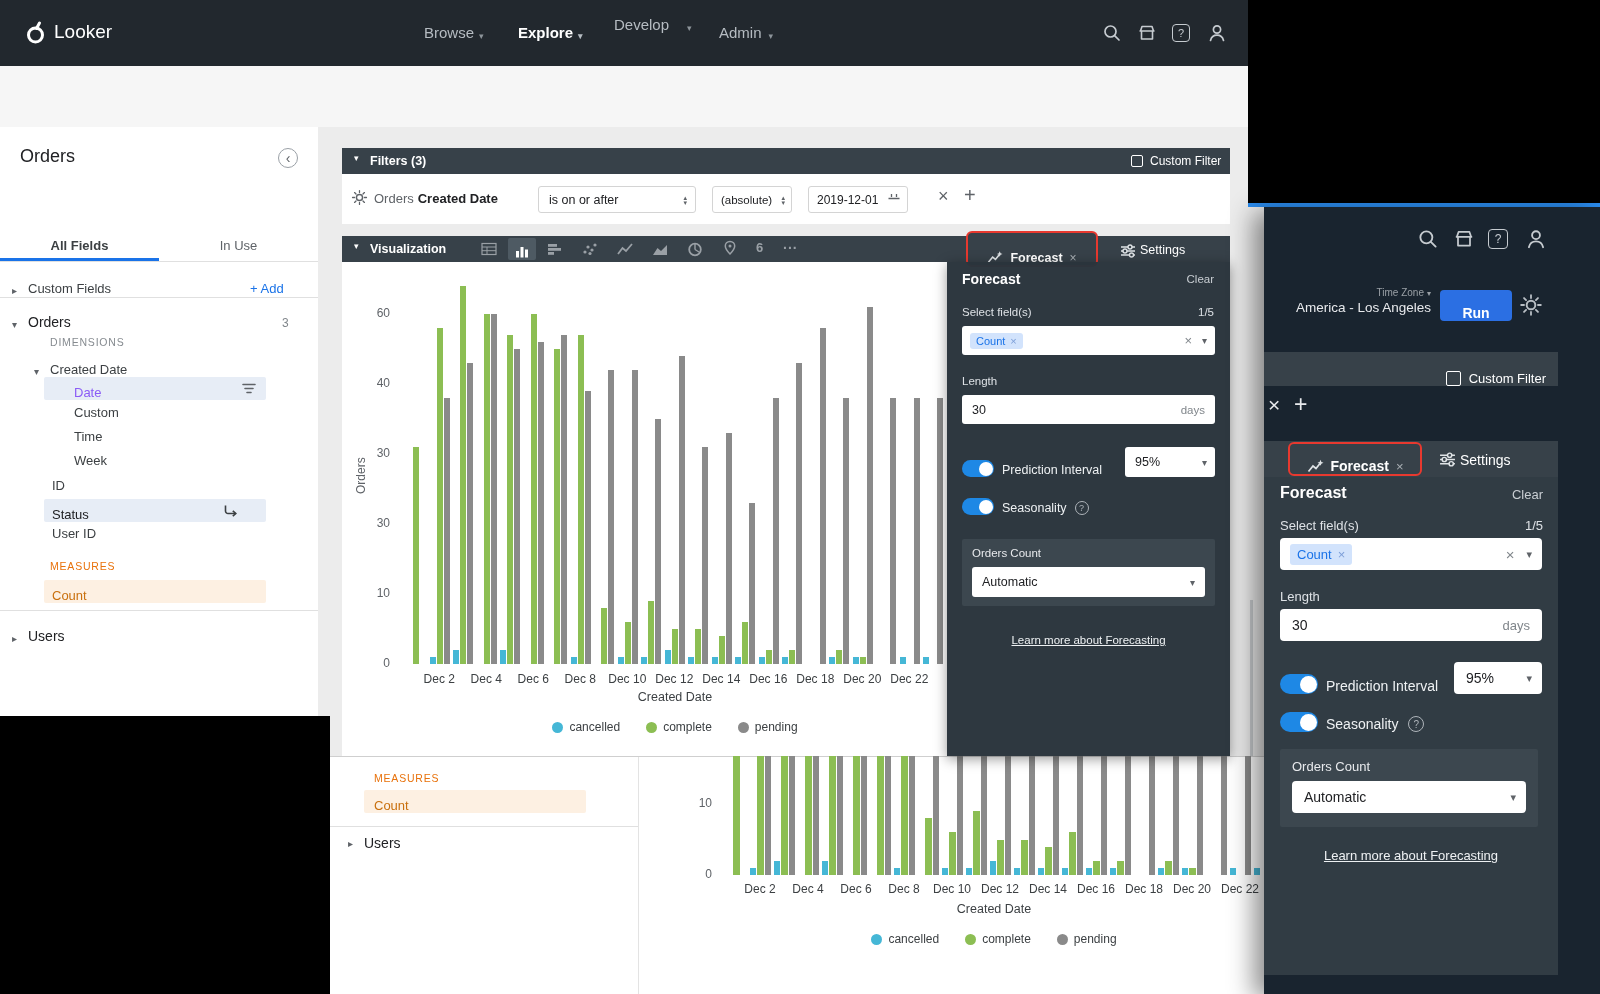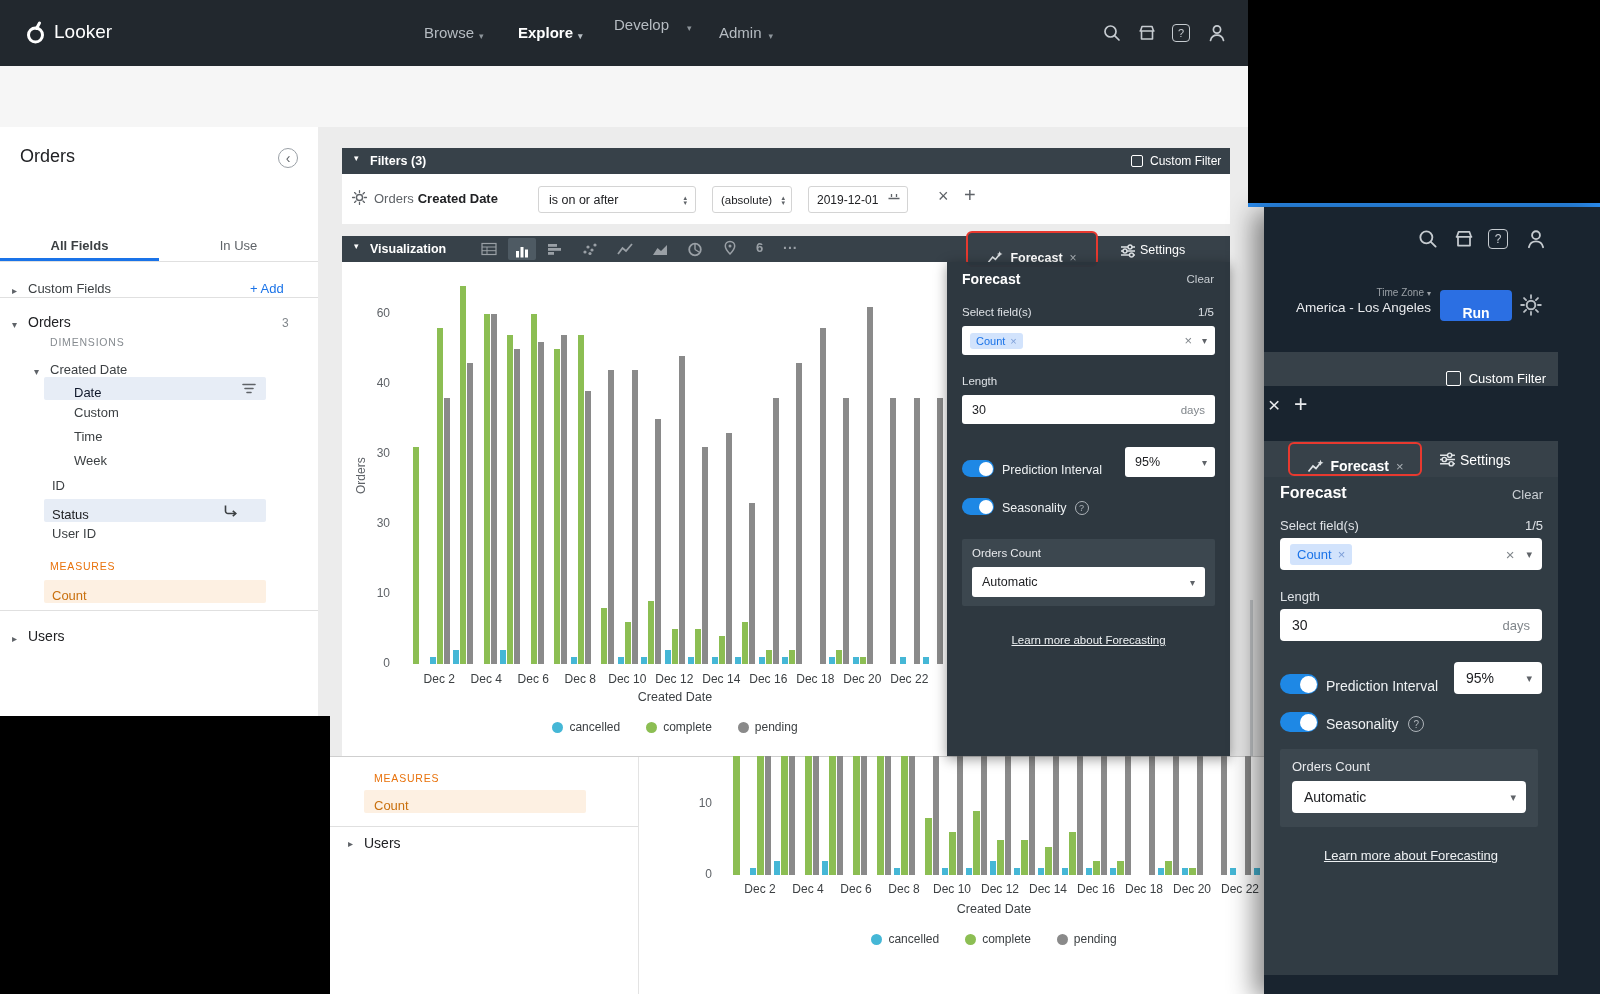--- a/index.html
+++ b/index.html
@@ -127,21 +127,21 @@
       <span style="position:absolute;left:282px;font-size:12px;color:#80868b">3</span>
     </div>
 
     <div class="abs nw" style="left:50px;top:209px;font-size:10.5px;letter-spacing:.8px;color:#868b90">DIMENSIONS</div>
 
     <div class="abs fx" style="left:0;top:226px;width:318px;height:24px">
       <span style="position:absolute;left:34px;font-size:10px;color:#5f6368">▾</span>
       <span style="position:absolute;left:50px;font-size:13px;color:#3c4043">Created Date</span>
     </div>
     <div class="abs fx hl-dim" style="left:44px;top:250px;width:222px;height:23px;border-radius:2px">
-      <span style="position:absolute;left:30px;font-size:13px;color:#0f172a">Date</span>
+      <span style="position:absolute;left:30px;font-size:13px;color:#8b5cf6">Date</span>
       <span class="abs" style="left:198px;top:5px">
         <svg width="14" height="13" viewBox="0 0 14 13">
             <path d="M1 2.5 h12 M3 6.5 h8 M5 10.5 h4" stroke="#5f6368" stroke-width="1.6" stroke-linecap="round"></path>
           </svg>
       </span>
     </div>
     <div class="abs nw" style="left:74px;top:278px;font-size:13px">Custom</div>
     <div class="abs nw" style="left:74px;top:302px;font-size:13px">Time</div>
     <div class="abs nw" style="left:74px;top:326px;font-size:13px">Week</div>
     <div class="abs nw" style="left:52px;top:351px;font-size:13px">ID</div>

